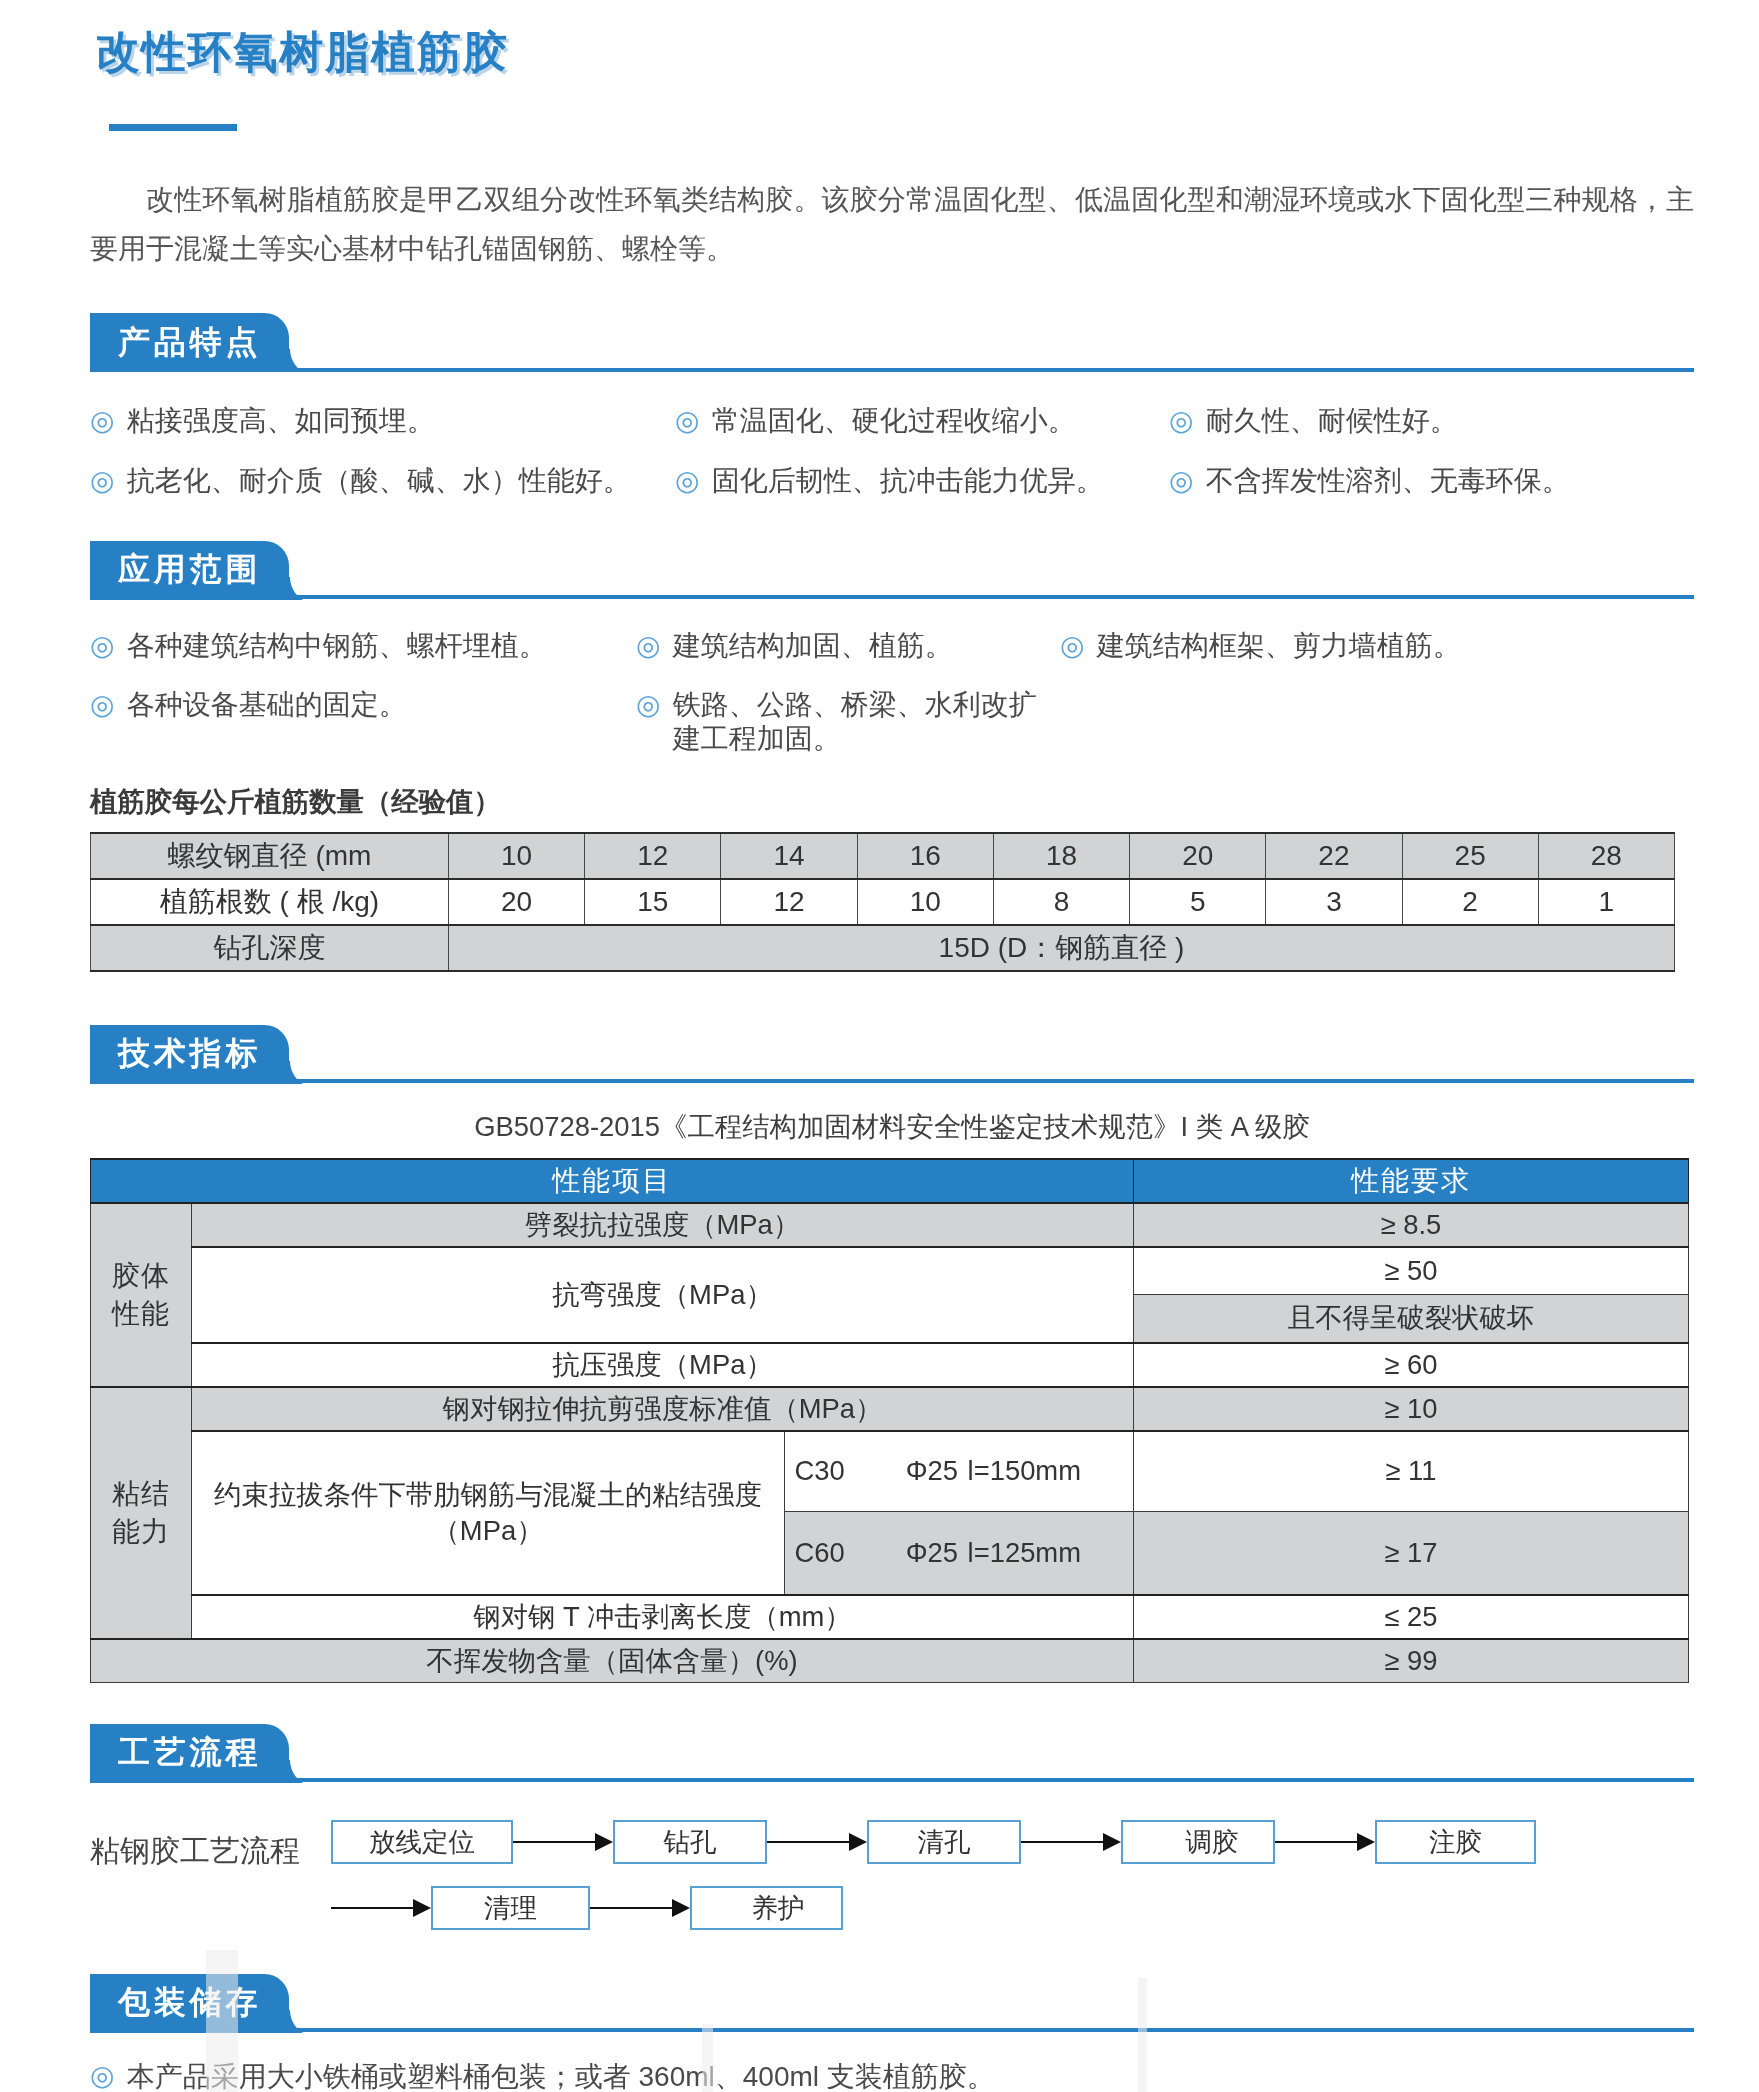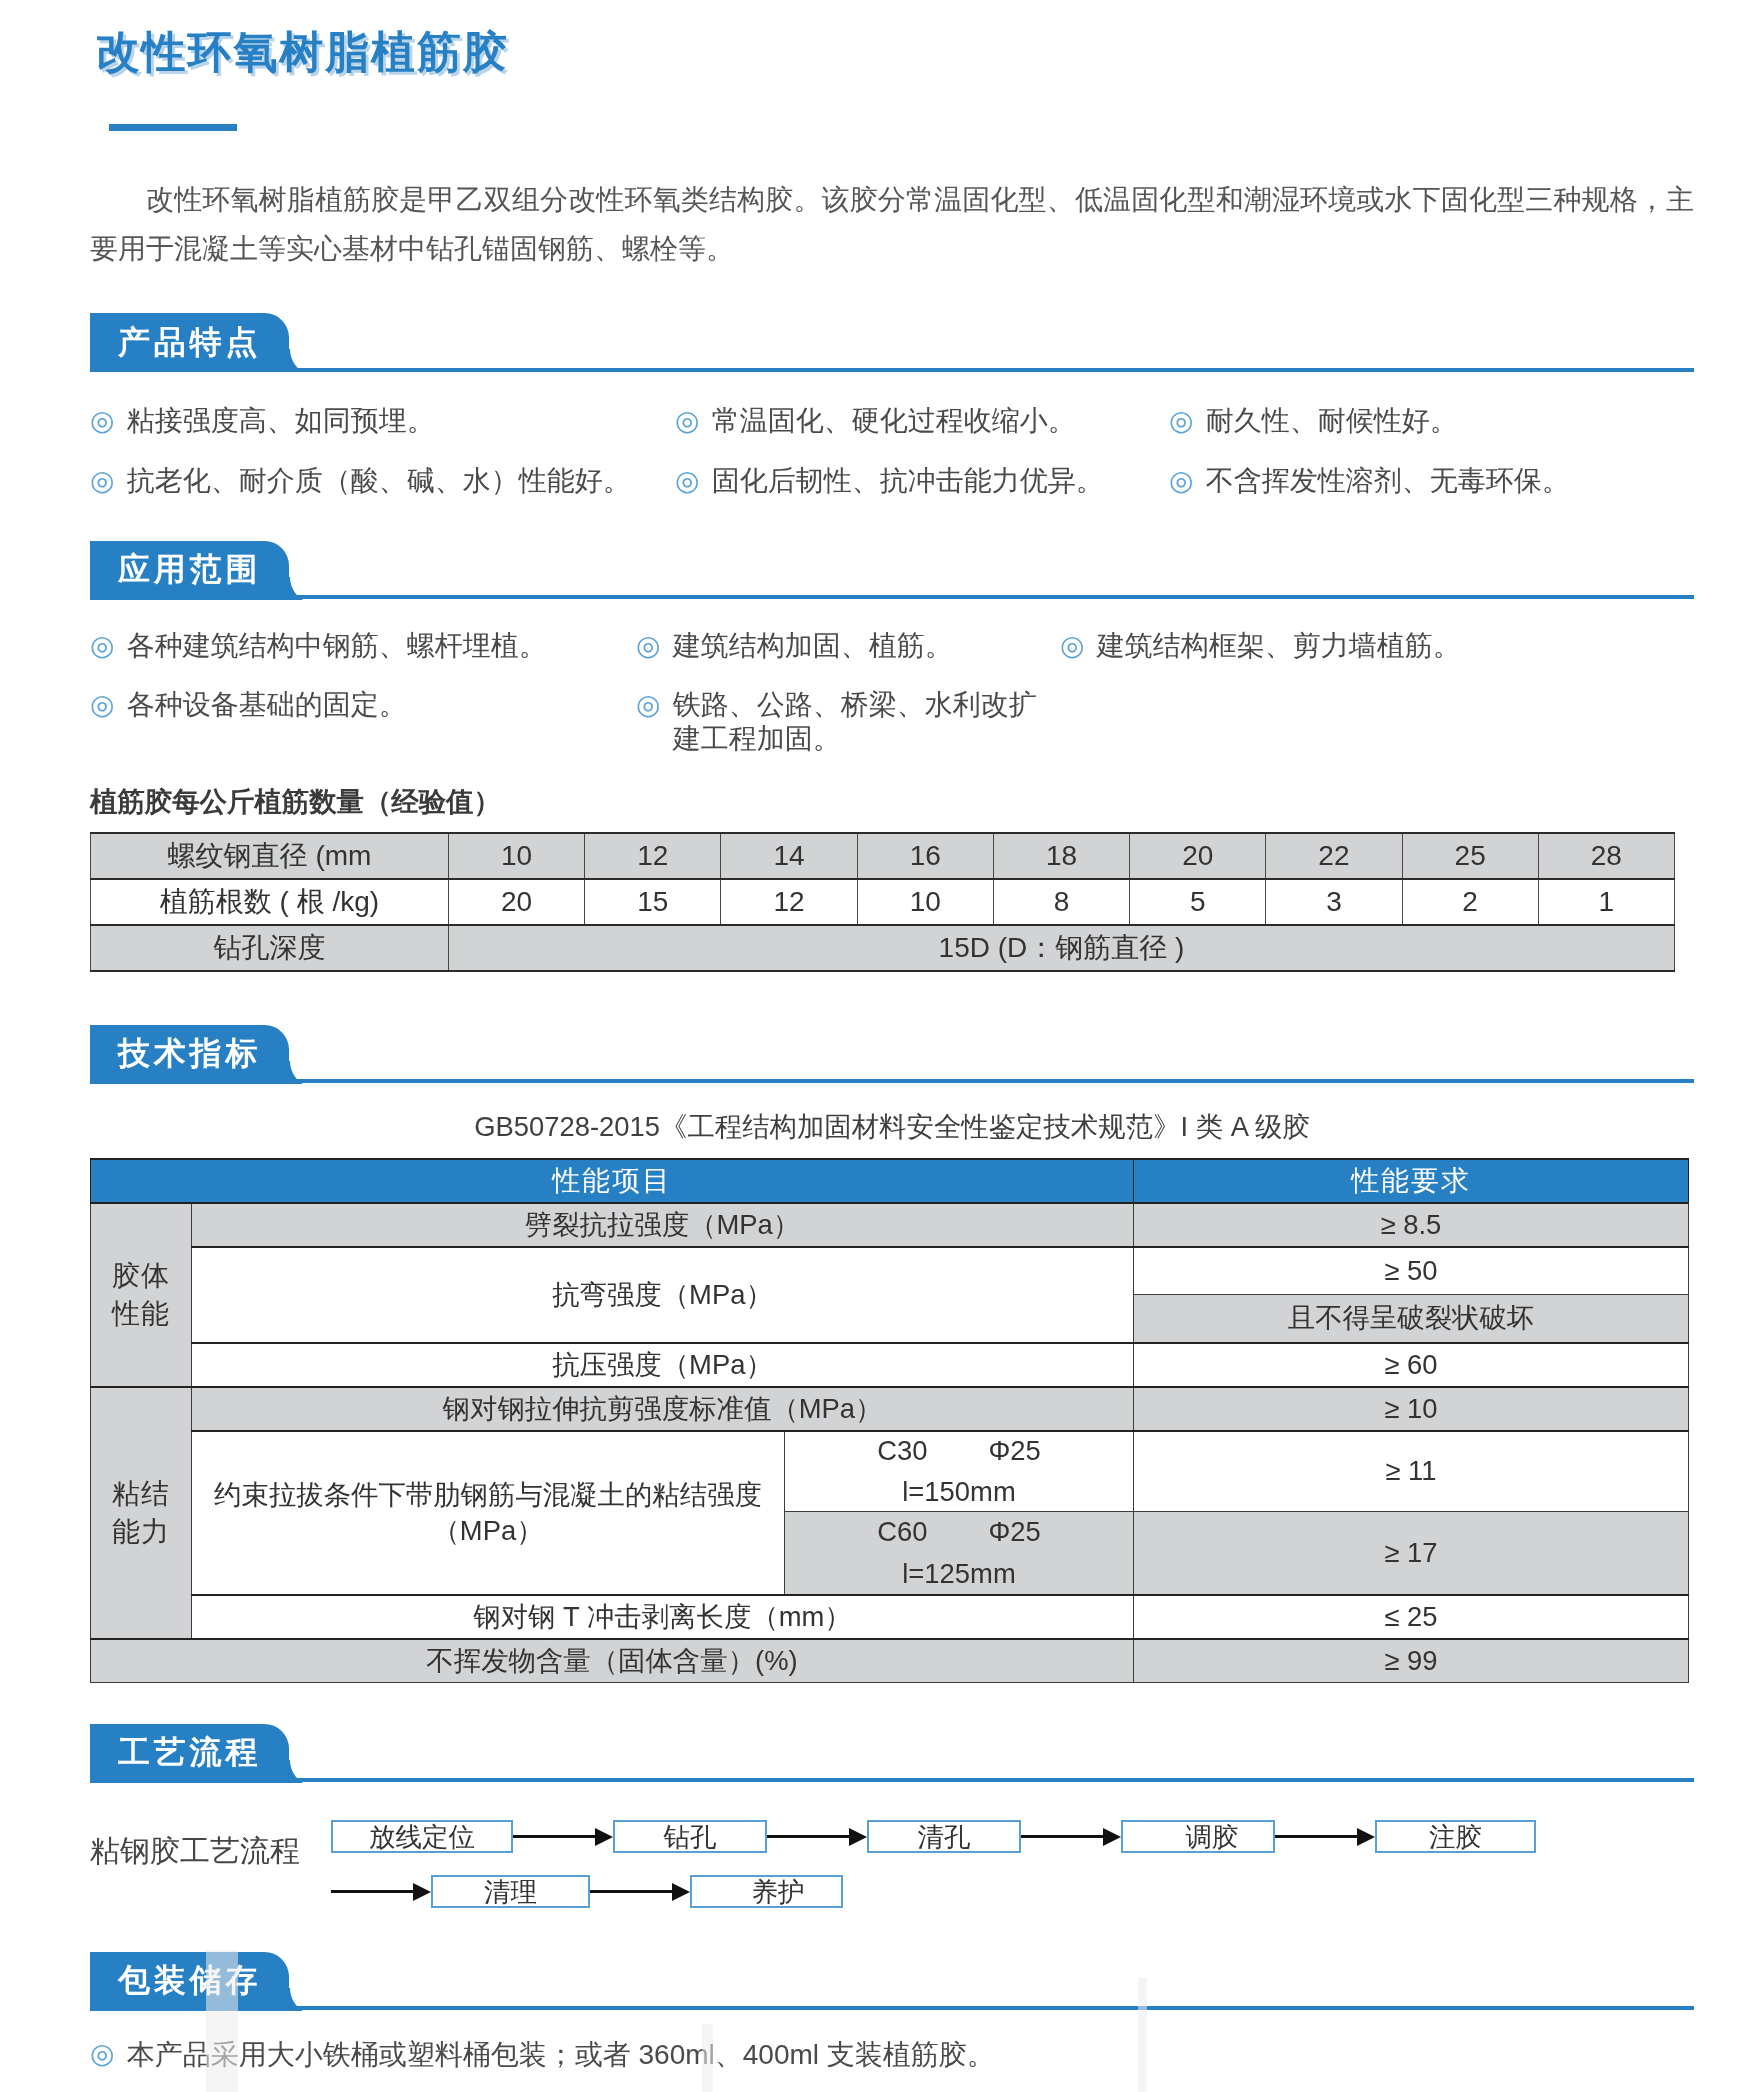--- a/index.html
+++ b/index.html
@@ -61,31 +61,31 @@
     border:1.9px solid #3c3c3c;text-align:center;vertical-align:middle;
     font-size:27.4px;color:#333;padding:1.9px 9.5px;
   }
   .spec-table tr.hsep{border-top:2.8px solid #222;}
   .spec-table .th{background:#2880c4;color:#fff;font-size:28px;letter-spacing:1.9px;border:1.9px solid #222;}
   .spec-table .cgroup{width:81px;font-size:28px;letter-spacing:0.9px;}
   .spec-table .clabel{width:573px;}
   .spec-table .csub{width:329px;}
   .spec-table .creq{width:535px;}
   .h44{height:42px;}.h46{height:44px;}.h51{height:48px;}.h86{height:81px;}.h88{height:83px;}.h47{height:44px;}
-  .cond{display:flex;flex-direction:column;align-items:center;gap:9.5px;}
+  .cond{display:flex;flex-direction:row;align-items:center;gap:9.5px;}
   .cond-top{display:flex;gap:61px;}
 
   
   .flow-wrap{position:relative;}
   .flow-subtitle{position:absolute;left:0;top:11.4px;font-size:30px;color:#454545;}
   .flow-row{display:flex;align-items:center;margin-left:241px;}
   .flow-row1{margin-top:38px;}
   .flow-row2{margin-top:22px;}
   .fb{
-    box-sizing:border-box;height:33px;border:2.8px solid #58a0d4;background:#fff;
+    box-sizing:border-box;height:44px;border:2.8px solid #58a0d4;background:#fff;
     display:flex;align-items:center;justify-content:center;font-size:26.5px;color:#333;
   }
   .w1{width:182px;}.w2{width:154px;}.w3{width:154px;}.w4{width:154px;padding-left:28px;}.w5{width:161px;}
   .w6{width:159px;}.w7{width:153px;padding-left:23px;}
   .arrow{display:flex;align-items:center;width:100px;}
   .arrow .line{flex:1;height:2.8px;background:#111;}
   .arrow .head{width:0;height:0;border-left:18px solid #111;border-top:9.5px solid transparent;border-bottom:9.5px solid transparent;}
 
   
   .pkg-item{display:flex;align-items:flex-start;gap:12.3px;font-size:28px;line-height:35px;color:#4a4a4a;margin-top:21px;}

